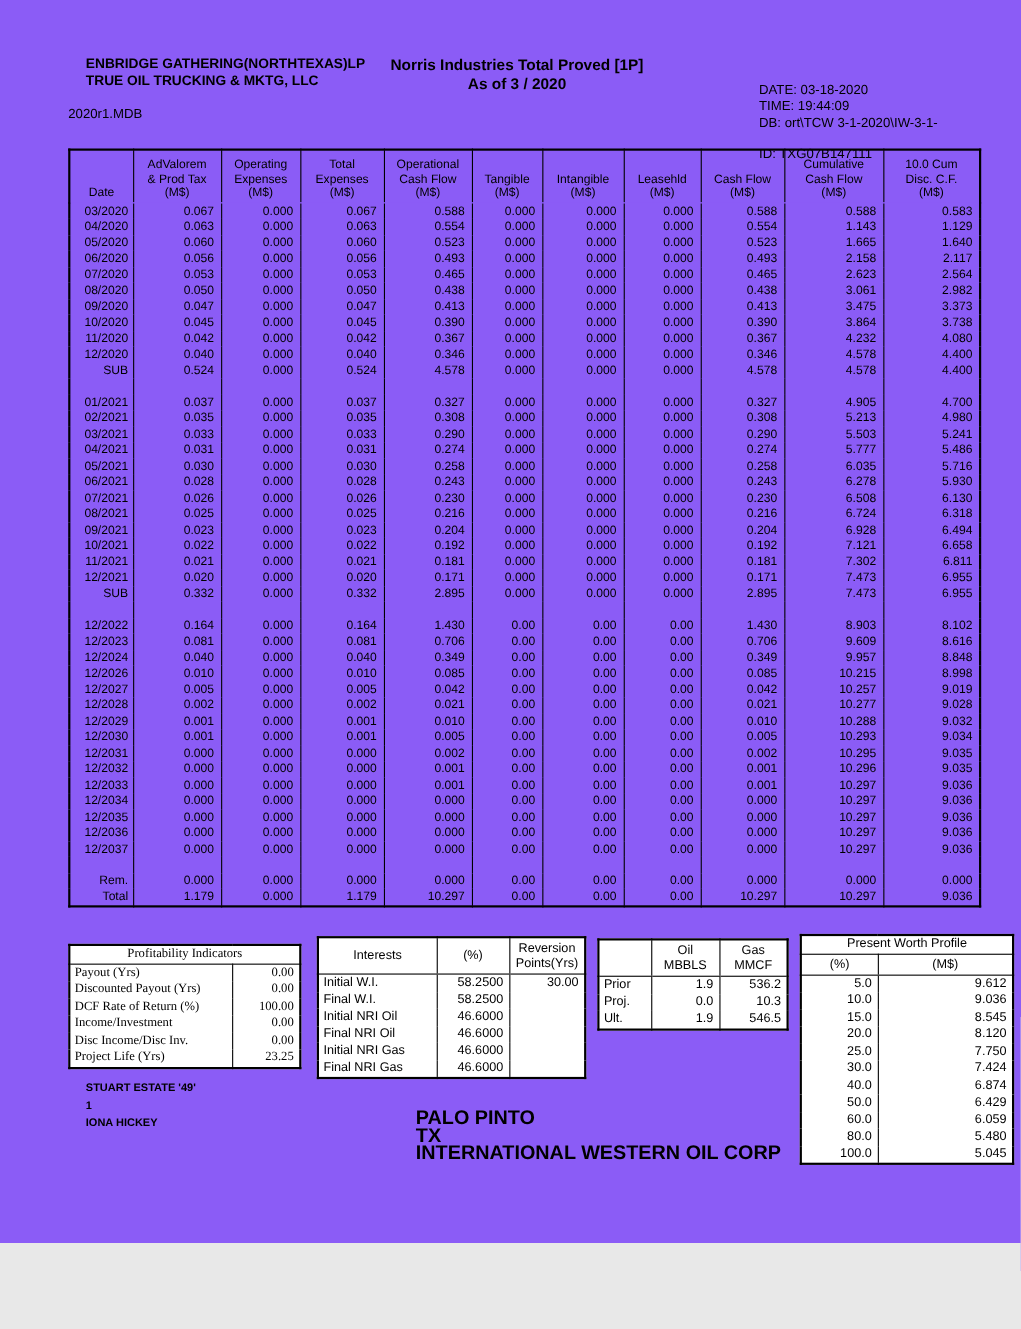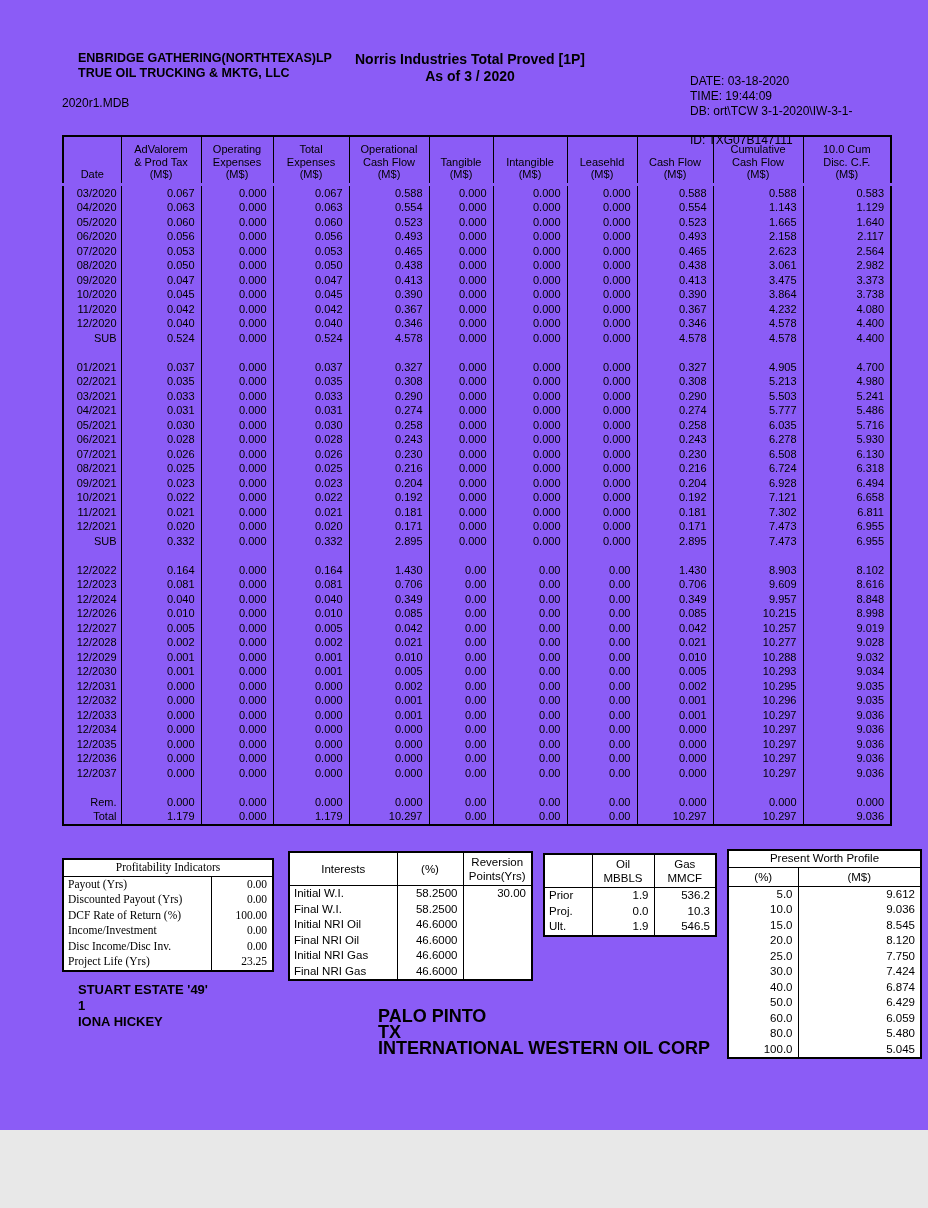--- a/index.html
+++ b/index.html
@@ -18,42 +18,42 @@
   .report-title { position: absolute; left: 310px; top: 51px; width: 320px; text-align: center; font-size: 14px; font-weight: bold; line-height: 17px; }
   .meta { position: absolute; left: 690px; top: 53px; font-size: 12px; line-height: 15px; white-space: nowrap; margin-top: 21px; }
   .meta .id-line { margin-top: 14px; }
   .mdb { position: absolute; left: 62px; top: 96px; font-size: 12px; }
   
   .cf-wrap { position: absolute; left: 62px; top: 135px; }
   table.cf { border-collapse: collapse; table-layout: fixed; width: 828px; border: 2px solid #000; }
   table.cf th, table.cf td { border-left: 1px solid #000; font-weight: normal; overflow: hidden; white-space: nowrap; }
   table.cf th:first-child, table.cf td:first-child { border-left: none; }
   table.cf thead th {
-    border-bottom: 3px solid #8b5cf6;
+    border-bottom: 1px solid #8b5cf6;
     vertical-align: bottom; text-align: center;
     font-size: 11px; line-height: 12.5px;
     height: 48px; padding: 2px 1px;
   }
   table.cf tbody td { font-size: 11px; line-height: 14.5px; height: 14.5px; padding: 0 5px 0 2px; }
   table.cf td.date { text-align: right; padding-right: 4px; }
   table.cf td.num  { text-align: right; padding-right: 6px; }
   
   table.mini { border-collapse: collapse; table-layout: fixed; border: 2px solid #000; font-size: 11.5px; background: #fff; }
   table.mini th, table.mini td { font-weight: normal; white-space: nowrap; overflow: hidden; line-height: 15.5px; padding: 0 4px; }
   table.mini .ttl { text-align: center; border-bottom: 1px solid #000; }
   table.mini .hdr { text-align: center; vertical-align: middle; border-bottom: 1px solid #000; line-height: 14px; padding-top: 2px; padding-bottom: 2px; }
   table.mini td.lbl { text-align: left; }
   table.mini td.val { text-align: right; border-left: 1px solid #000; padding-right: 5px; }
   table.mini th.vline { border-left: 1px solid #000; }
   .profit-tbl { position: absolute; left: 62px;  top: 858px; font-family: Liberation Serif, serif; }
   .int-tbl    { position: absolute; left: 288px; top: 851px; }
   .res-tbl    { position: absolute; left: 543px; top: 853px; }
   .pw-tbl     { position: absolute; left: 727px; top: 849px; }
   
-  .lease-block    { position: absolute; left: 78px;  top: 982px; font-size: 13px; font-weight: bold; line-height: 16px; }
+  .lease-block    { position: absolute; left: 78px;  top: 982px; font-size: 10px; font-weight: bold; line-height: 16px; }
   .location-block { position: absolute; left: 378px; top: 1008px; font-size: 18px; font-weight: bold; line-height: 16px; }
   
   .footer-left  { position: absolute; left: 100px; top: 1161px; font-family: "DejaVu Sans", sans-serif; font-size: 18px; color: #0d0d1a; }
   .footer-right { position: absolute; left: 688px; top: 1161px; font-family: "DejaVu Sans", sans-serif; font-size: 18px; color: #0d0d1a; text-align: center; }
 </style>
 </head>
 <body>
 
 <div class="page">
 

